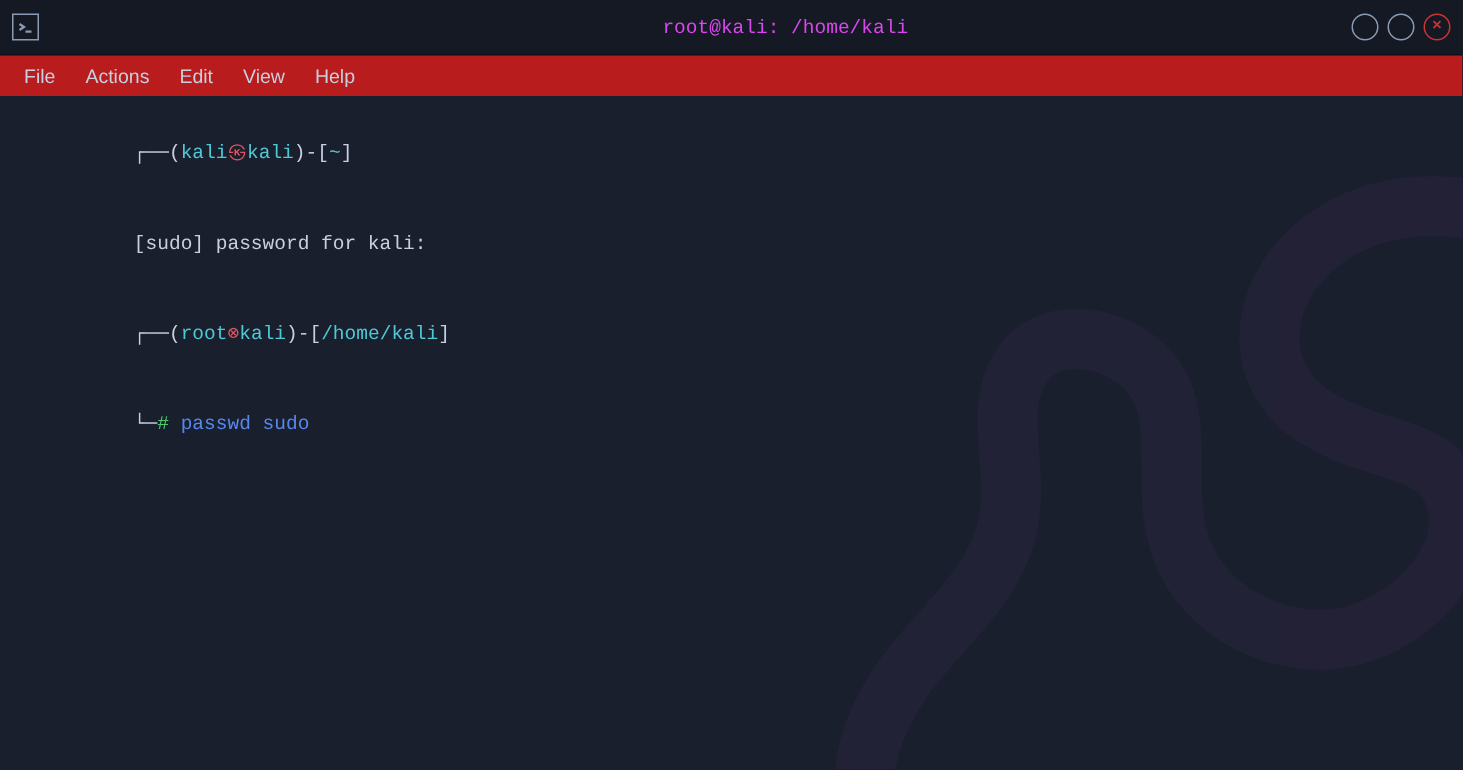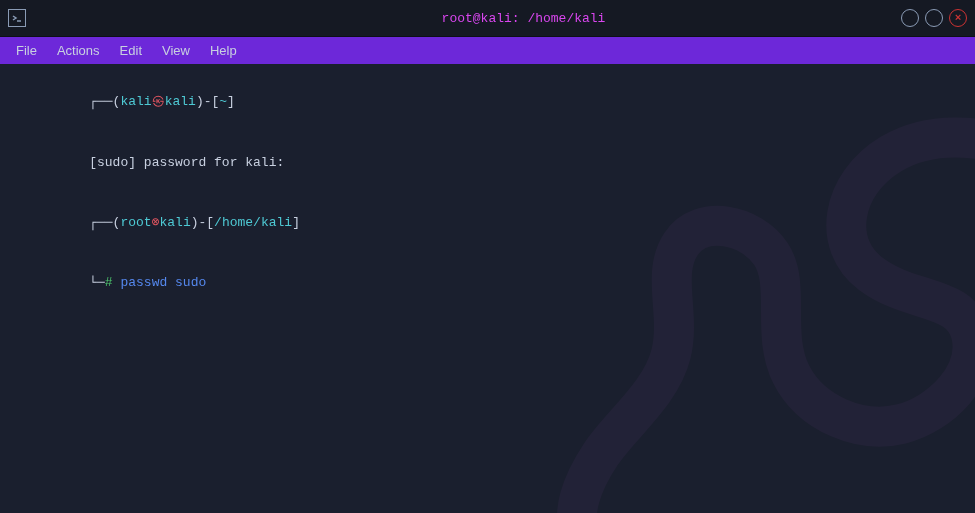--- a/index.html
+++ b/index.html
@@ -79,21 +79,21 @@
     .btn-circle.close {
       border-color: #cc3333;
       color: #cc3333;
       font-weight: bold;
     }
 
     
     .menubar {
       width: 100%;
       height: 28px;
-      background: #6d28d9;
+      background: #b91c1c;
       display: flex;
       align-items: center;
       padding: 0 6px;
       border-top: 1px solid #0d1017;
       text-align: right;
     }
 
     .menu-item {
       color: #c8d0e0;
       font-size: 13px;

